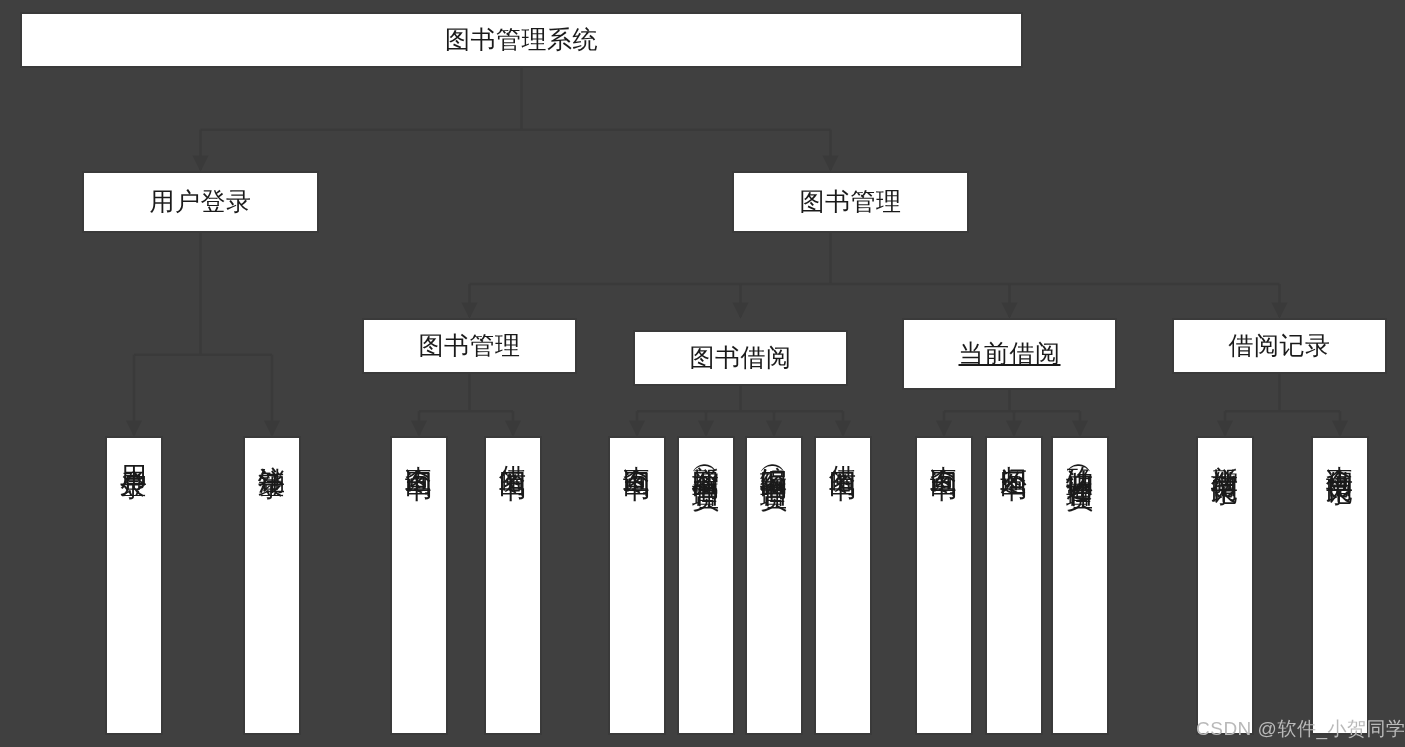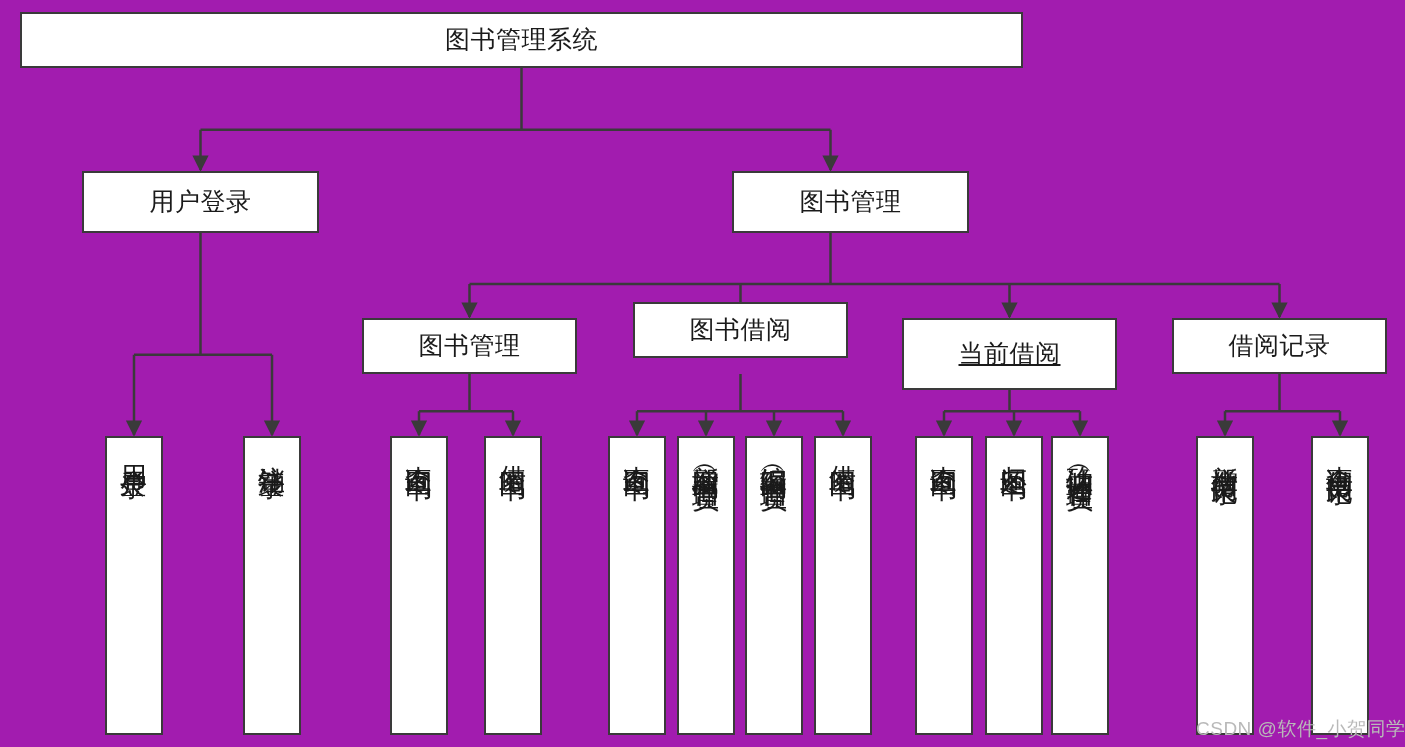--- a/index.html
+++ b/index.html
@@ -8,21 +8,21 @@
     padding: 0;
     background: #ffffff;
   }
   body {
     font-family: "DejaVu Sans", "Liberation Sans", sans-serif;
   }
   #canvas {
     position: relative;
     width: 1405px;
     height: 747px;
-    background: #a21caf;
+    background: #404040;
     overflow: hidden;
   }
   #edges {
     position: absolute;
     left: 0;
     top: 0;
     width: 1405px;
     height: 747px;
     pointer-events: none;
   }
@@ -124,21 +124,21 @@
   <div class="node h" style="left: 82px; top: 171px; width: 237px; height: 62px;">
     <span class="label">用户登录</span>
   </div>
   <div class="node h" style="left: 732px; top: 171px; width: 237px; height: 62px;">
     <span class="label">图书管理</span>
   </div>
 
   <div class="node h" style="left: 362px; top: 318px; width: 215px; height: 56px;">
     <span class="label">图书管理</span>
   </div>
-  <div class="node h" style="left: 633px; top: 302px; width: 215px; height: 56px;">
+  <div class="node h" style="left: 633px; top: 330px; width: 215px; height: 56px;">
     <span class="label">图书借阅</span>
   </div>
   <div class="node h" style="left: 902px; top: 318px; width: 215px; height: 72px; text-decoration: underline;">
     <span class="label">当前借阅</span>
   </div>
   <div class="node h" style="left: 1172px; top: 318px; width: 215px; height: 56px;">
     <span class="label">借阅记录</span>
   </div>
 
   <div class="node v" style="left: 105px; top: 436px; width: 58px; height: 299px;">

